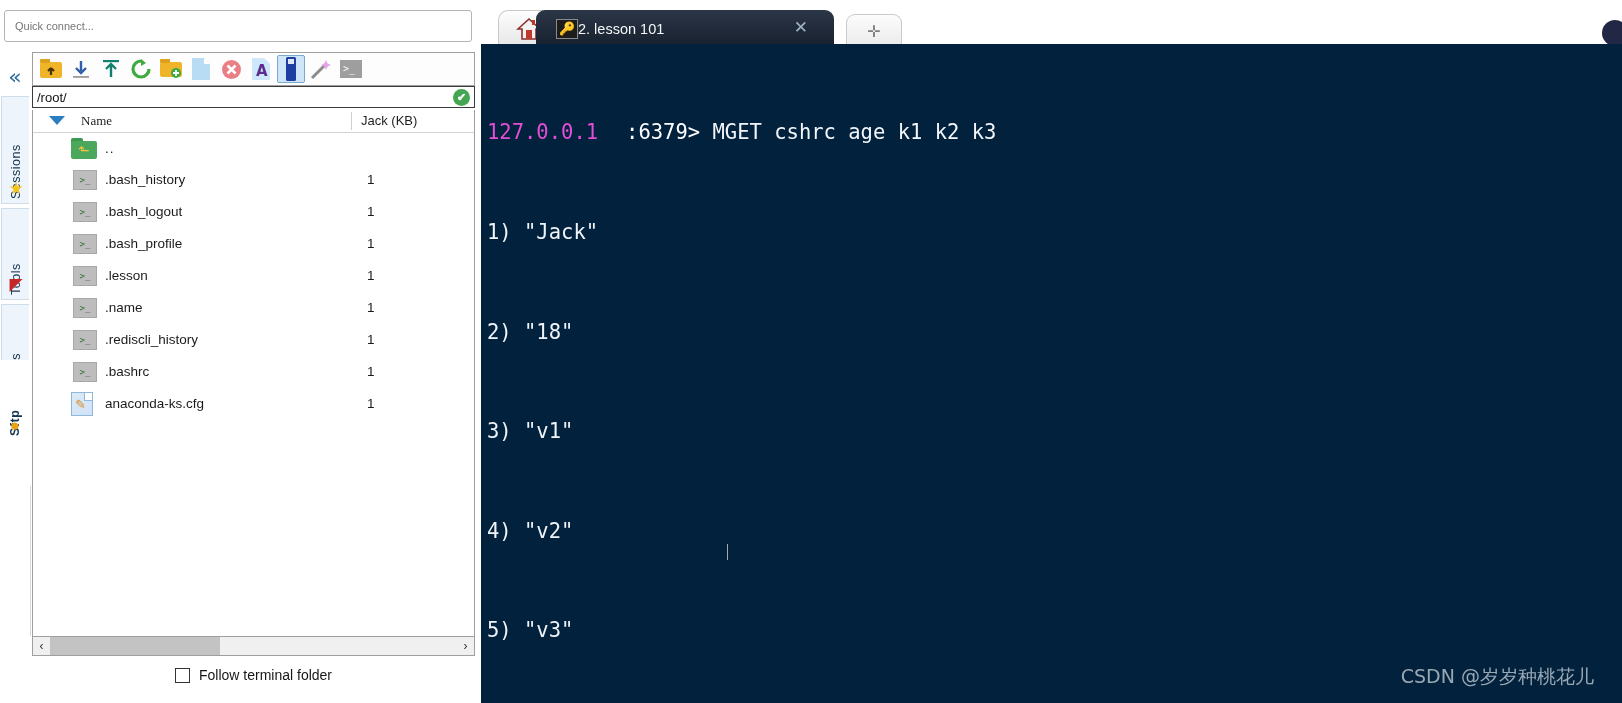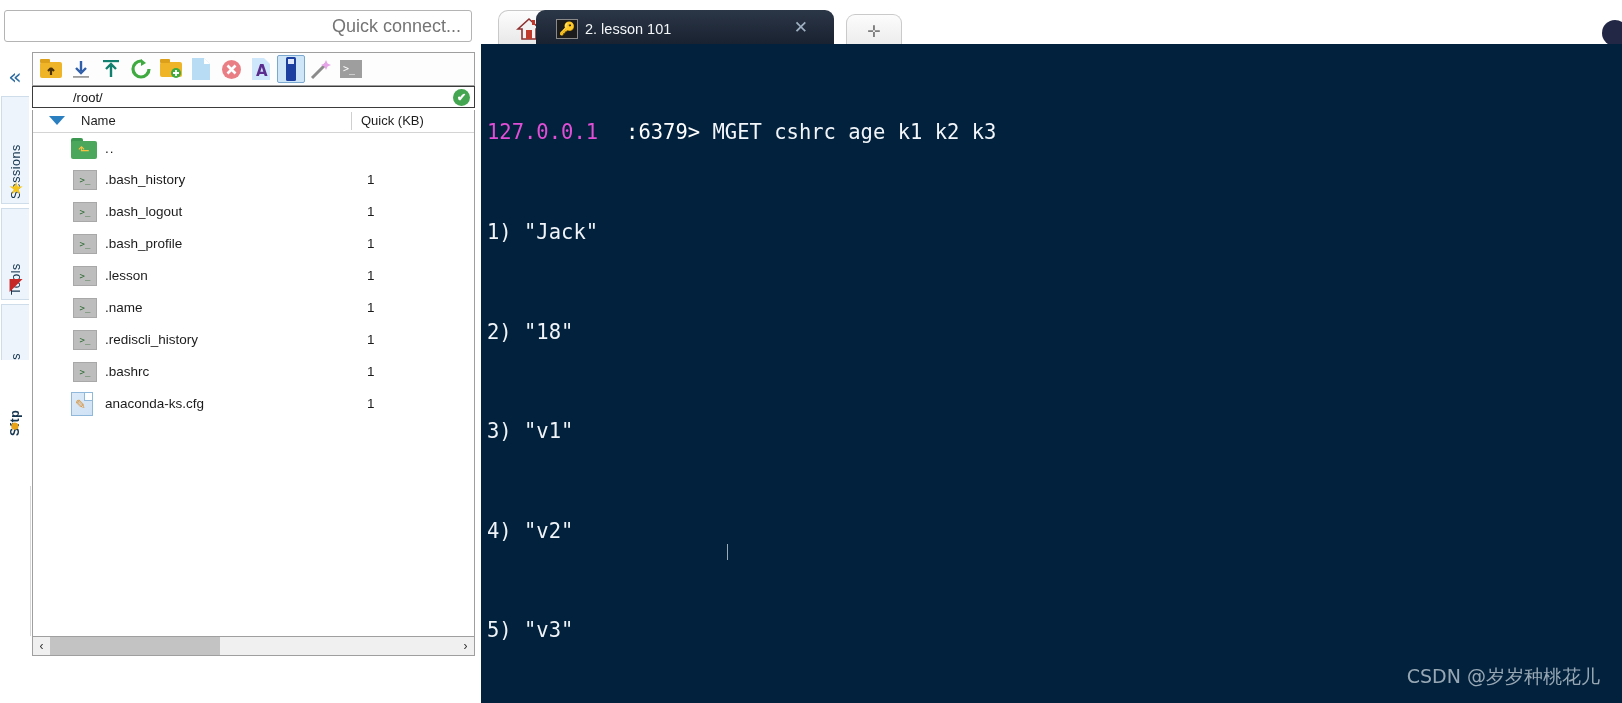--- a/index.html
+++ b/index.html
@@ -21,22 +21,22 @@
   
   .left-panel{position:absolute;left:0;top:6px;width:478px;height:697px;background:#ffffff;}
 
   .quick-connect{
     position:absolute;left:4px;top:4px;width:468px;height:32px;
     border:1px solid #b4b4b4;border-radius:3px;background:#fff;
     box-sizing:border-box;
   }
   .quick-connect input{
     width:100%;height:100%;border:0;outline:0;background:transparent;
-    font-family:"Liberation Sans", sans-serif;font-size:18px;color:#7d7d7d;
-    padding:0 10px;box-sizing:border-box;text-align:right;
+    font-family:"Liberation Sans", sans-serif;font-size:11px;color:#7d7d7d;
+    padding:0 10px;box-sizing:border-box;
   }
 
   
   .rail{position:absolute;left:0;top:42px;width:30px;height:440px;background:#ffffff;}
   .rail .collapse{
     position:absolute;left:2px;top:14px;width:26px;height:30px;
     color:#2e6ca4;font-size:22px;line-height:30px;text-align:center;cursor:pointer;
     font-family:"DejaVu Sans", sans-serif;
   }
   .rail-tab{
@@ -64,40 +64,40 @@
     background:#fdfdfd;border:1px solid #9f9f9f;box-sizing:border-box;
     display:flex;align-items:center;padding-left:4px;gap:2px;
   }
   .tb-btn{width:28px;height:28px;display:flex;align-items:center;justify-content:center;cursor:pointer;border:1px solid transparent;box-sizing:border-box;border-radius:2px;}
   .tb-btn.sel{background:#cfe5f8;border:1px solid #7aa8cf;}
 
   
   .path-bar{
     position:absolute;left:32px;top:80px;width:443px;height:22px;
     background:#ffffff;border:1px solid #3b3b3b;box-sizing:border-box;
-    display:flex;align-items:center;padding-left:36px;
+    display:flex;align-items:center;
   }
   .path-bar .ptext{font-size:13px;color:#111;padding-left:4px;flex:1;}
   .path-ok{
     width:17px;height:17px;border-radius:50%;background:#45a651;margin-right:4px;
     display:flex;align-items:center;justify-content:center;color:#fff;font-size:11px;font-weight:bold;
   }
 
   
   .file-area{
     position:absolute;left:32px;top:104px;width:443px;height:526px;
     background:#ffffff;border-left:1px solid #9f9f9f;border-right:1px solid #9f9f9f;
     box-sizing:border-box;
   }
   .fl-head{position:relative;height:22px;border-bottom:1px solid #d4d4d4;background:#fff;}
   .fl-head .sort-caret{
     position:absolute;left:16px;top:6px;width:0;height:0;
     border-left:8px solid transparent;border-right:8px solid transparent;border-top:9px solid #2a7fc1;
   }
-  .fl-head .h-name{position:absolute;left:48px;top:3px;font-size:13px;color:#1d1d1d;}
+  .fl-head .h-name{position:absolute;left:48px;top:3px;font-size:13px;color:#1d1d1d;font-family:Liberation Serif, serif;}
   .fl-head .h-size{position:absolute;left:328px;top:3px;font-size:13px;color:#1d1d1d;}
   .fl-head .h-sep{position:absolute;left:318px;top:2px;width:1px;height:18px;background:#cfcfcf;}
 
   .frow{position:relative;height:32px;cursor:pointer;}
   .frow .ficon{position:absolute;left:40px;top:5px;width:24px;height:22px;}
   .frow .fname{position:absolute;left:72px;top:7px;font-size:13.5px;color:#1b1b1b;}
   .frow .fsize{position:absolute;left:334px;top:7px;font-size:13.5px;color:#1b1b1b;}
   .frow.parent .ficon{left:38px;}
   .frow.parent .fname{left:72px;top:8px;letter-spacing:1px;}
 
@@ -152,21 +152,21 @@
   .sess-tab{
     position:absolute;left:58px;top:4px;width:298px;height:37px;
     background:linear-gradient(#2b3647,#17202e);
     border-radius:9px 9px 0 0;cursor:pointer;
     display:flex;align-items:center;box-sizing:border-box;
   }
   .sess-tab .keyicon{
     margin-left:20px;width:22px;height:20px;background:#1c1c1c;border:1px solid #8a8a8a;
     display:flex;align-items:center;justify-content:center;font-size:13px;color:#e8b80e;box-sizing:border-box;
   }
-  .sess-tab .tlabel{margin-left:7px;color:#f4f6f8;font-size:14.5px;}
+  .sess-tab .tlabel{margin-left:0;color:#f4f6f8;font-size:14.5px;}
   .sess-tab .tclose{position:absolute;right:26px;top:9px;color:#9fb0c2;font-size:17px;line-height:17px;cursor:pointer;font-family:"DejaVu Sans", sans-serif;}
   .newtab{
     position:absolute;left:368px;top:8px;width:56px;height:33px;
     background:linear-gradient(#fcfcfc,#ebebeb);border:1px solid #cacaca;border-bottom:none;
     border-radius:9px 9px 0 0;display:flex;align-items:center;justify-content:center;
     cursor:pointer;box-sizing:border-box;color:#7d7d7d;font-size:16px;
   }
   .right-corner-icon{
     position:absolute;right:-6px;top:14px;width:26px;height:26px;border-radius:50%;
     background:#232746;cursor:pointer;
@@ -180,21 +180,21 @@
     padding:6px 0 0 6px;box-sizing:border-box;
     color:#e8eef4;white-space:pre;
   }
   .tline{height:33.2px;}
   .prompt{color:#e24fd6;}
   .prompt-port{color:#ffffff;margin-left:28px;}
   .cmd{color:#f2f6fa;}
   .out{color:#f0f4f8;}
   .ibeam{position:absolute;left:246px;top:500px;width:1px;height:16px;background:#cfd8e0;opacity:.75;}
   .watermark{
-    position:absolute;right:22px;bottom:10px;font-size:19px;color:#b8c5cf;opacity:.82;
+    position:absolute;right:28px;bottom:10px;font-size:19px;color:#b8c5cf;opacity:.82;
     font-family:"DejaVu Sans", sans-serif;
   }
 </style>
 </head>
 <body>
 
 <div id="app">
 
   <div class="menu-strip">
     <div class="menu-txt">Terminal  Sessions  View  X server  Tools  Games  Settings  Macros  Help</div>
@@ -301,21 +301,21 @@
     <div class="path-bar">
       <span class="ptext">/root/</span>
       <span class="path-ok">✔</span>
     </div>
 
     <div class="file-area">
       <div class="fl-head">
         <div class="sort-caret"></div>
         <div class="h-sep"></div>
         <div class="h-name">Name</div>
-        <div class="h-size">Quick (KB)</div>
+        <div class="h-size">Jack (KB)</div>
       </div>
 
       <div class="frow parent">
         <div class="ficon">
           <div class="icon-folder-up">
               <div class="ftab"></div>
               <div class="fbody"></div>
               <div class="arr">⬑</div>
             </div>
         </div>
@@ -387,20 +387,24 @@
     <div class="left-vline"></div>
 
     <div class="h-scroll">
       <div class="arr-l">‹</div>
       <div class="track">
         <div class="thumb"></div>
       </div>
       <div class="arr-r">›</div>
     </div>
 
+    <div class="follow-row">
+      <div class="follow-box"></div>
+      <div class="follow-label">Follow terminal folder</div>
+    </div>
   </div>
 
   <div class="panel-divider"></div>
 
   <div class="term-wrap">
 
     <div class="tabbar">
       <div class="home-tab">
         <svg width="26" height="24" viewBox="0 0 26 24">
           <path d="M13 2 L24 12 H20 V22 H6 V12 H2 Z" fill="#f2f2f2" stroke="#8d2f2f" stroke-width="1.6"></path>

